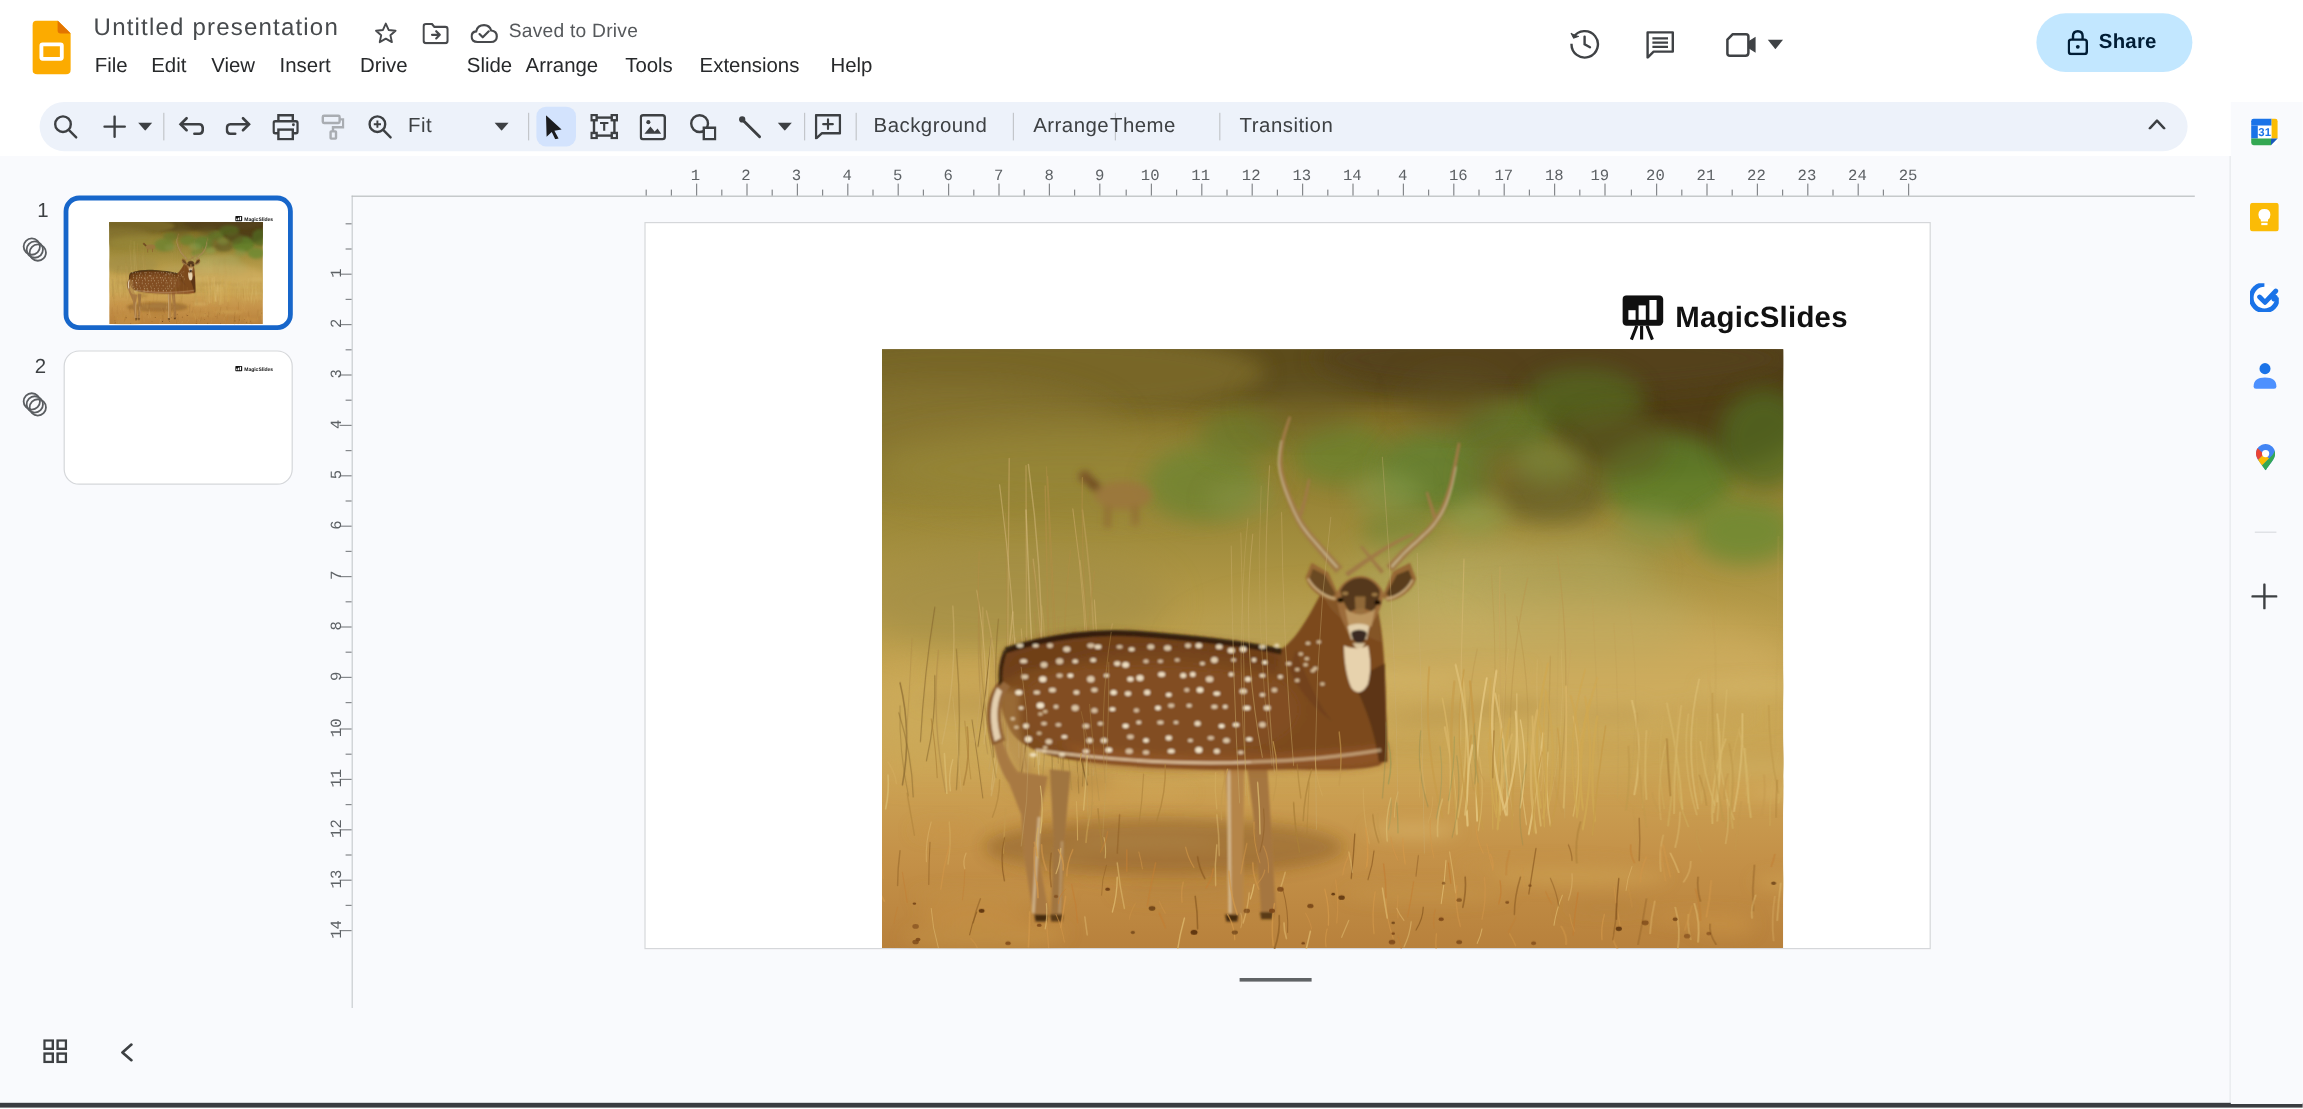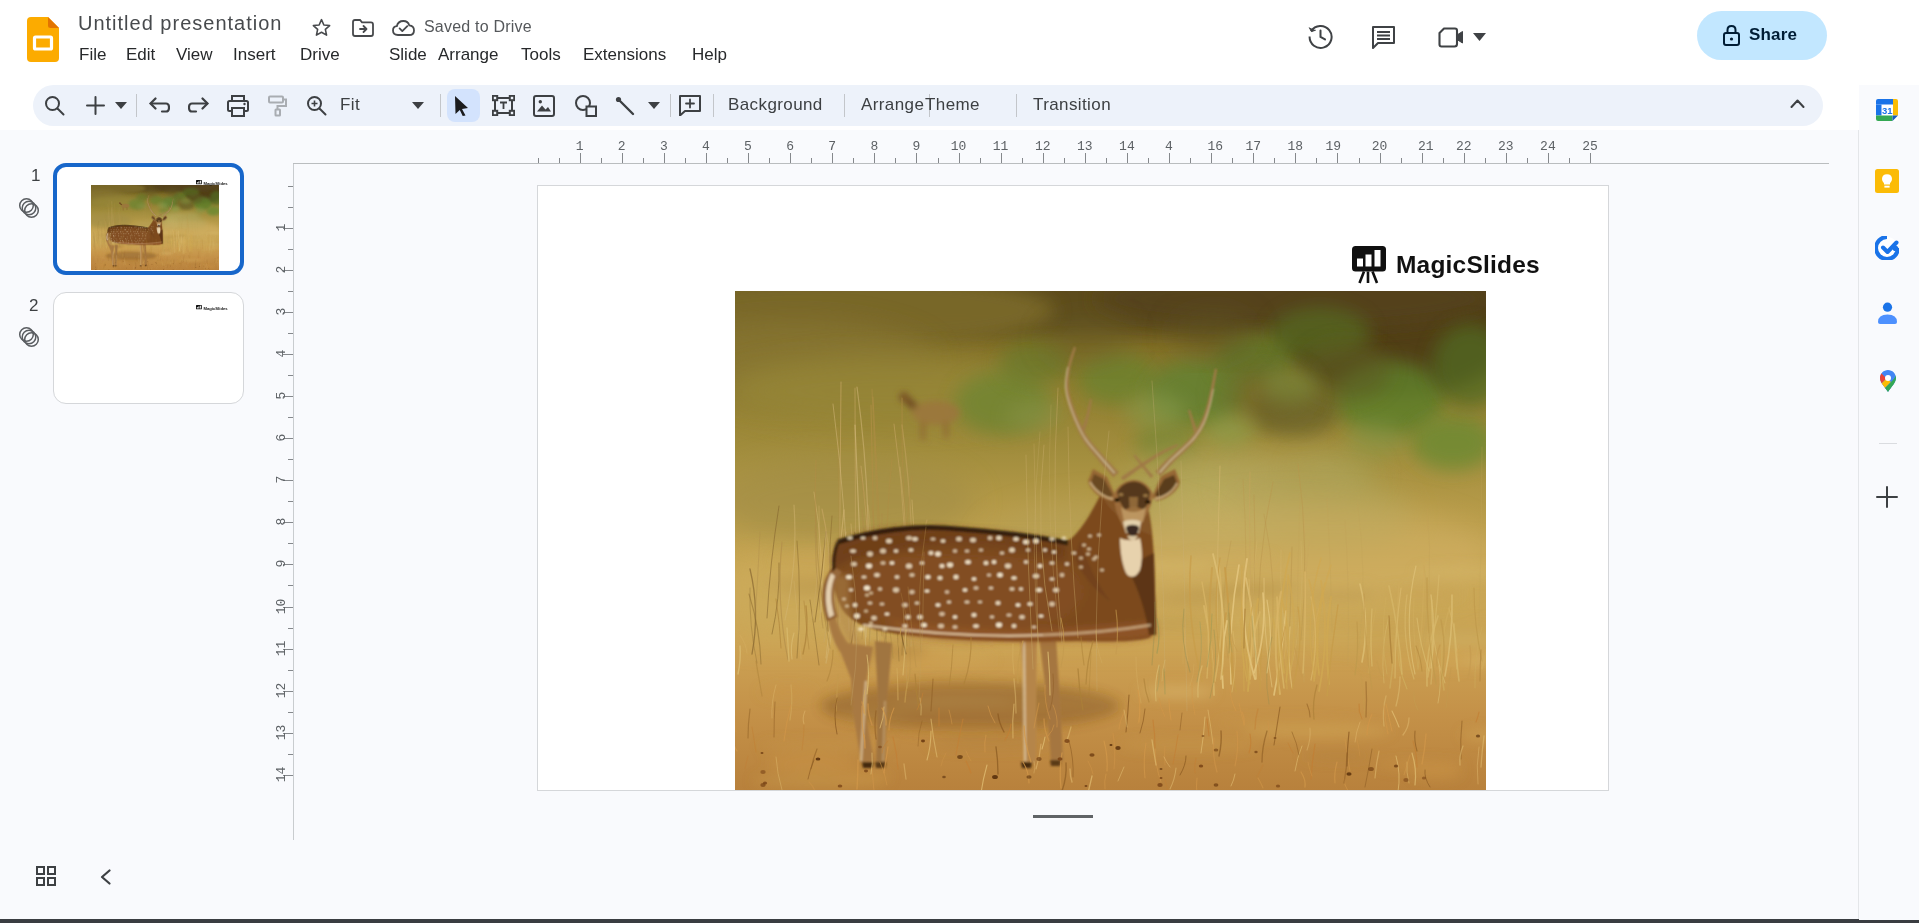--- a/index.html
+++ b/index.html
@@ -283,21 +283,21 @@
         <div class="abs tickmaj" style="left:1295.3px;top:23px"></div>
         <div class="abs rnum" style="left:1283.3px;top:9px;width:24px;text-align:center">18</div>
         <div class="abs tickmin" style="left:1316.3px;top:28px"></div>
         <div class="abs tickmaj" style="left:1337.4px;top:23px"></div>
         <div class="abs rnum" style="left:1325.4px;top:9px;width:24px;">19</div>
         <div class="abs tickmin" style="left:1358.5px;top:28px"></div>
         <div class="abs tickmaj" style="left:1379.5px;top:23px"></div>
         <div class="abs rnum" style="left:1367.5px;top:9px;width:24px;text-align:center">20</div>
         <div class="abs tickmin" style="left:1400.6px;top:28px"></div>
         <div class="abs tickmaj" style="left:1421.6px;top:23px"></div>
-        <div class="abs rnum" style="left:1409.6px;top:9px;width:24px;text-align:right">21</div>
+        <div class="abs rnum" style="left:1409.6px;top:9px;width:24px;text-align:center">21</div>
         <div class="abs tickmin" style="left:1442.7px;top:28px"></div>
         <div class="abs tickmaj" style="left:1463.7px;top:23px"></div>
         <div class="abs rnum" style="left:1451.7px;top:9px;width:24px;text-align:center">22</div>
         <div class="abs tickmin" style="left:1484.8px;top:28px"></div>
         <div class="abs tickmaj" style="left:1505.8px;top:23px"></div>
         <div class="abs rnum" style="left:1493.8px;top:9px;width:24px;text-align:center">23</div>
         <div class="abs tickmin" style="left:1526.8px;top:28px"></div>
         <div class="abs tickmaj" style="left:1547.9px;top:23px"></div>
         <div class="abs rnum" style="left:1535.9px;top:9px;width:24px;text-align:center">24</div>
         <div class="abs tickmin" style="left:1569.0px;top:28px"></div>

